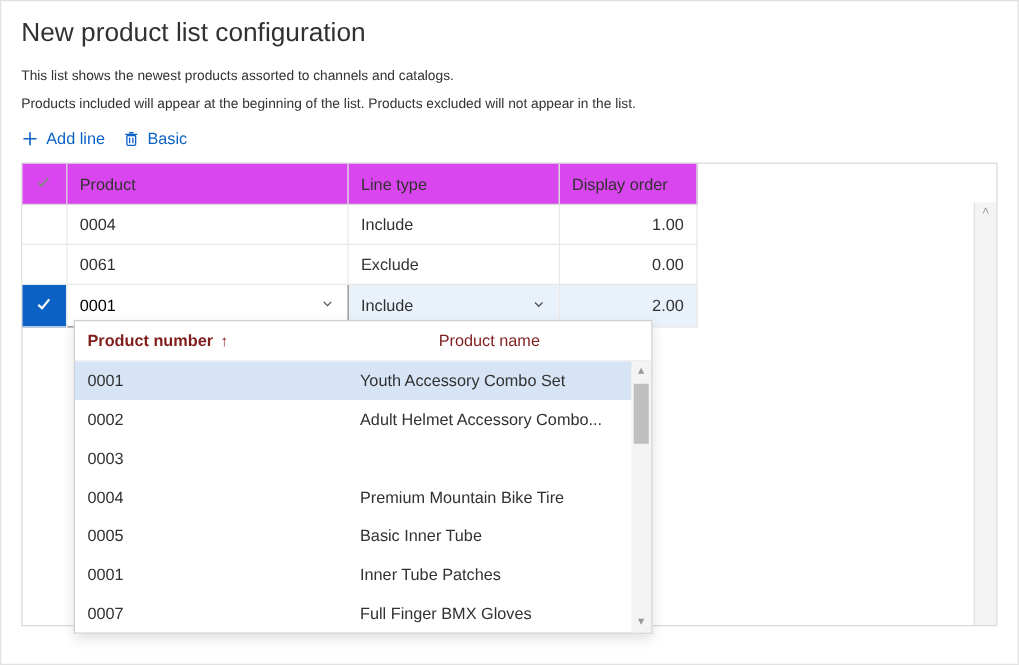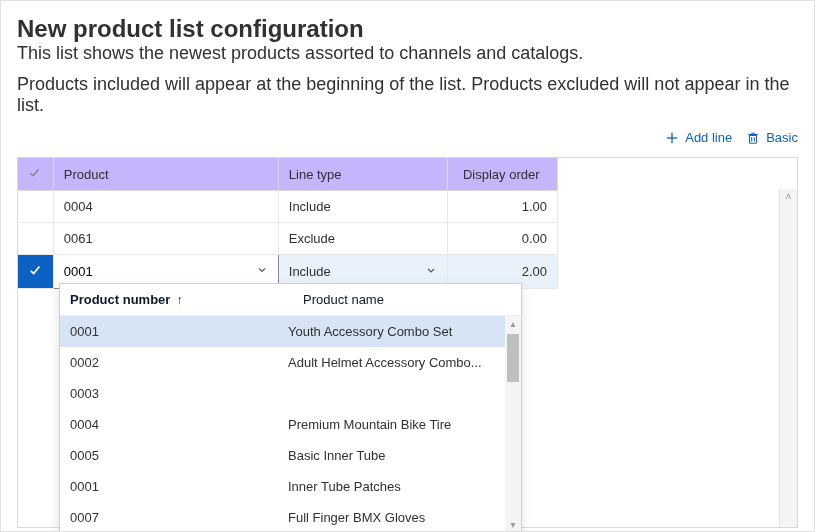--- a/index.html
+++ b/index.html
@@ -14,36 +14,35 @@
       background: #fff;
       width: 815px;
       height: 532px;
       overflow: hidden;
       border: 1px solid #e1e1e1;
     }
     .page {
       padding: 14px 16px 0 16px;
     }
     .page-title {
-      font-size: 24px;
-      font-weight: 700;
+      font-size: 21px;
+      font-weight: 400;
       color: #323130;
-      margin-bottom: 0;
+      margin-bottom: 16px;
     }
     .desc {
-      font-size: 18px;
+      font-size: 11px;
       color: #323130;
       margin-bottom: 10px;
     }
     .toolbar {
       display: flex;
       gap: 14px;
       margin-top: 14px;
       margin-bottom: 12px;
-      justify-content: flex-end;
     }
     .toolbar-btn {
       display: inline-flex;
       align-items: center;
       gap: 6px;
       color: #0b61c4;
       font-size: 13px;
       cursor: pointer;
       background: none;
       border: none;
@@ -58,39 +57,39 @@
       position: relative;
     }
     table {
       border-collapse: collapse;
       font-size: 13px;
     }
     .data-table {
       width: 540px;
     }
     .data-table th {
-      background: #c4b5fd;
+      background: #d946ef;
       font-weight: 400;
       color: #323130;
       border-bottom: 1px solid #d9d9d9;
       border-right: 1px solid #d9d9d9;
       padding: 8px 10px;
       text-align: left;
     }
     .data-table td {
       border-bottom: 1px solid #e8e8e8;
       border-right: 1px solid #e8e8e8;
       padding: 8px 10px;
       background: #fff;
     }
     .col-check { width: 32px; text-align: center; }
     .col-product { width: 220px; }
     .col-linetype { width: 165px; }
     .col-disporder { width: 108px; text-align: right; }
-    .data-table th.col-disporder { text-align: center; padding-right: 12px; }
+    .data-table th.col-disporder { text-align: left; padding-right: 12px; }
     .data-table td.col-disporder { text-align: right; }
     .row-selected td.col-check { background: #0b61c4; }
     .row-selected td { background: #e9f1fb; }
     .checkmark-white {
       display: inline-block;
       color: #fff;
     }
     .checkmark-gray {
       color: #888;
     }
@@ -153,23 +152,24 @@
       width: 463px;
       background: #fff;
       border: 1px solid #d0d0d0;
       box-shadow: 0 4px 10px rgba(0,0,0,0.12);
       z-index: 10;
     }
     .dropdown-header {
       display: flex;
       padding: 8px 10px;
       font-size: 13px;
-      color: #0f172a;
+      color: #7f1d1d;
       font-weight: 600;
       border-bottom: 1px solid #eee;
+      gap: 48px;
     }
     .dropdown-header .hcol1 { width: 218px; display: flex; align-items: center; gap: 6px; font-weight: 600;}
     .dropdown-header .hcol2 { flex: 1; font-weight: 400; padding-left: 15px;}
     .dropdown-list {
       max-height: 231px;
       overflow: hidden;
       position: relative;
     }
     .dropdown-row {
       display: flex;

